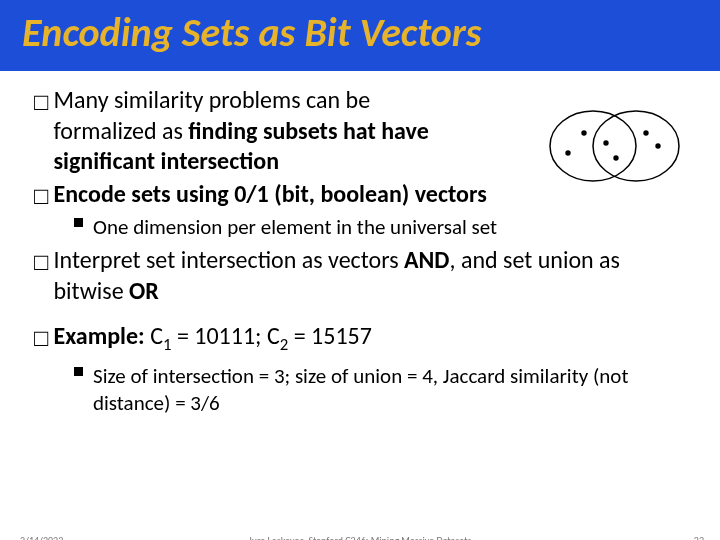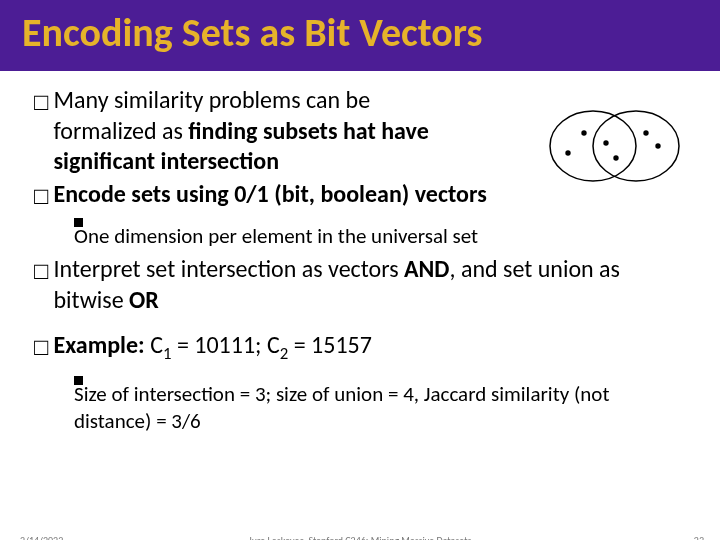--- a/index.html
+++ b/index.html
@@ -1,24 +1,24 @@
 <!DOCTYPE html>
 <html><head>
 <meta charset="utf-8">
 <style>
   * { margin: 0; padding: 0; box-sizing: border-box; }
   html, body { width: 720px; height: 540px; font-family: Calibri, Arial, sans-serif; background: #fff; color: #000; }
   .slide { width: 720px; height: 540px; position: relative; }
-  .title-bar { background: #4c1d95; padding: 8px 22px 14px 22px; }
+  .title-bar { background: #1d4ed8; padding: 8px 22px 14px 22px; font-style: italic; }
   .title-bar h1 { color: #e6b32a; font-size: 40px; font-weight: 700; }
   .content { padding: 14px 34px 0 34px; }
   .pt { display: flex; font-size: 24px; line-height: 1.28; margin-bottom: 2px; }
   .pt .box { font-family: Arial, sans-serif; flex: 0 0 auto; margin-right: 5px; position: relative; top: 2px; }
   .pt .txt { flex: 1 1 auto; }
-  .sub { display: flex; font-size: 21px; line-height: 1.3; margin: 4px 0 4px 40px; flex-direction: column; }
+  .sub { display: flex; font-size: 21px; line-height: 1.3; margin: 4px 0 4px 40px; }
   .sub .sq { flex: 0 0 auto; margin-right: 10px; position: relative; top: 4px; }
   .sub .sq i { display: block; width: 9px; height: 9px; background: #000; }
   .sub .txt { flex: 1 1 auto; }
   .subscript { font-size: 0.7em; vertical-align: sub; }
   .footer { position: absolute; bottom: 6px; left: 0; width: 720px; font-size: 10px; color: #777; }
   .footer .date { position: absolute; left: 20px; }
   .footer .src  { position: absolute; left: 0; right: 0; text-align: center; }
   .footer .pg   { position: absolute; right: 16px; }
   .venn { position: absolute; top: 98px; right: 32px; width: 150px; height: 95px; }
   .venn svg { width: 150px; height: 95px; }

